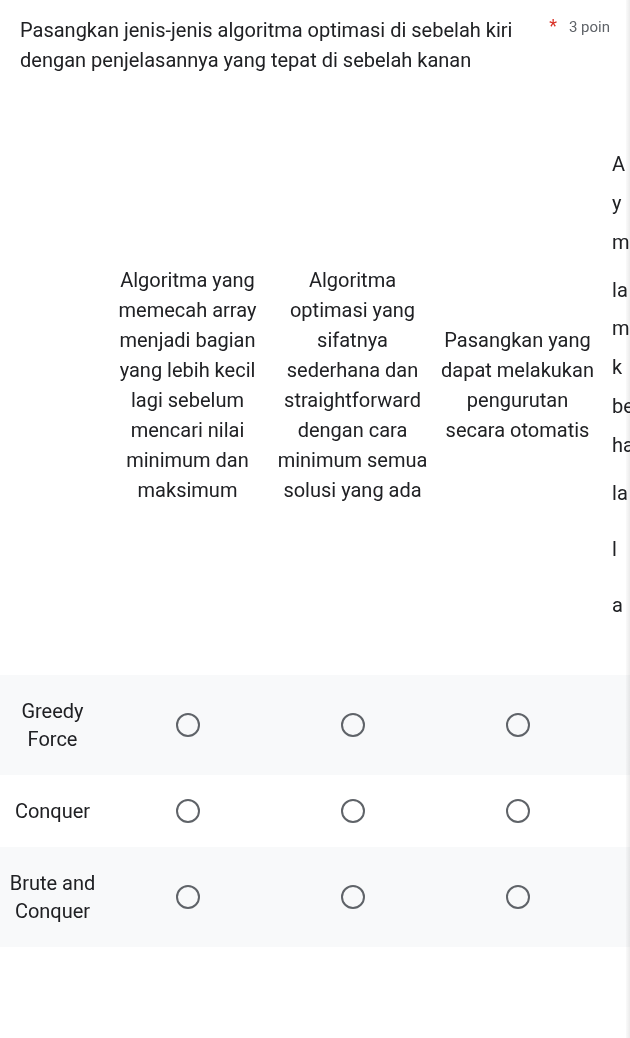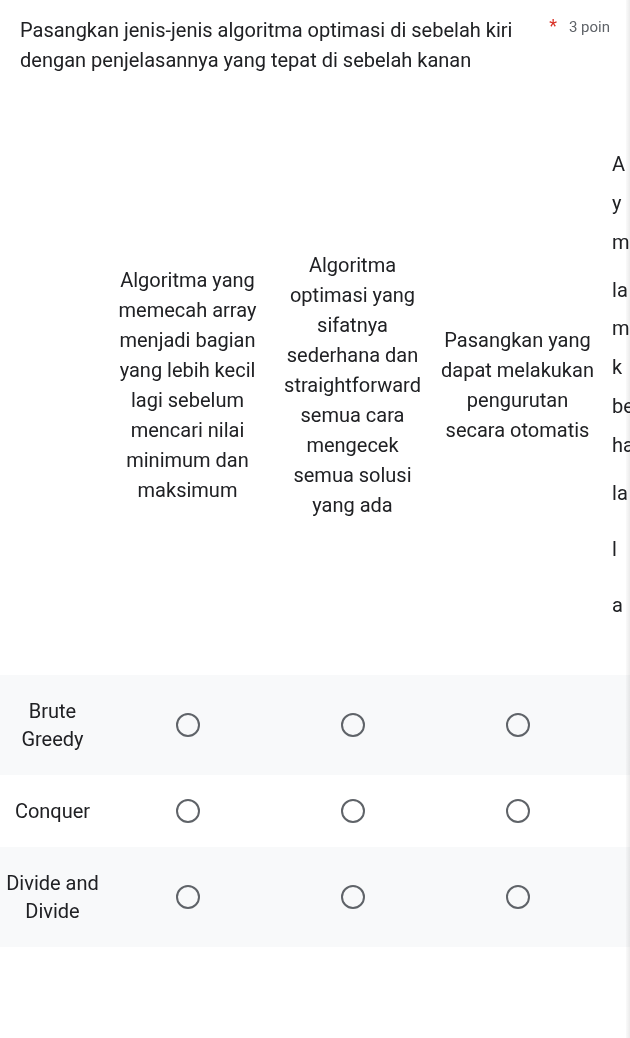--- a/index.html
+++ b/index.html
@@ -131,21 +131,21 @@
 
   <div class="grid-wrapper">
     <table class="grid-table">
       <tbody>
           <tr class="header-row">
         <td class="row-label-cell"></td>
         <td class="col-cell">
           <div class="col-label">Algoritma yang memecah array menjadi bagian yang lebih kecil lagi sebelum mencari nilai minimum dan maksimum</div>
         </td>
         <td class="col-cell">
-          <div class="col-label">Algoritma optimasi yang sifatnya sederhana dan straightforward semua cara mengecek semua solusi yang ada</div>
+          <div class="col-label">Algoritma optimasi yang sifatnya sederhana dan straightforward dengan cara minimum semua solusi yang ada</div>
         </td>
         <td class="col-cell">
           <div class="col-label">Pasangkan yang dapat melakukan pengurutan secara otomatis</div>
         </td>
         <td class="col-cell-partial partial-header">
           <div style="position:absolute;right:-4px;top:0;bottom:50px;display:flex;flex-direction:column;justify-content:space-around;font-size:20px;line-height:1.5;color:#202124;text-align:left;">
             <span>A</span>
             <span>y</span>
             <span>m</span>
             <span></span>
@@ -161,41 +161,41 @@
             <span>l</span>
             <span></span>
             <span></span>
             <span>a</span>
           </div>
         </td>
       </tr>
 
       <tr class="data-row odd">
         <td class="row-label-cell">
-          <div class="row-label">Brute Greedy</div>
+          <div class="row-label">Greedy Force</div>
         </td>
         <td class="col-cell"><span class="radio"></span></td>
         <td class="col-cell"><span class="radio"></span></td>
         <td class="col-cell"><span class="radio"></span></td>
         <td class="col-cell-partial"></td>
       </tr>
 
       <tr class="data-row">
         <td class="row-label-cell">
           <div class="row-label">Conquer</div>
         </td>
         <td class="col-cell"><span class="radio"></span></td>
         <td class="col-cell"><span class="radio"></span></td>
         <td class="col-cell"><span class="radio"></span></td>
         <td class="col-cell-partial"></td>
       </tr>
 
       <tr class="data-row odd">
         <td class="row-label-cell">
-          <div class="row-label">Divide and Divide</div>
+          <div class="row-label">Brute and Conquer</div>
         </td>
         <td class="col-cell"><span class="radio"></span></td>
         <td class="col-cell"><span class="radio"></span></td>
         <td class="col-cell"><span class="radio"></span></td>
         <td class="col-cell-partial"></td>
       </tr>
     </tbody>
       </table>
   </div>
 </div>

